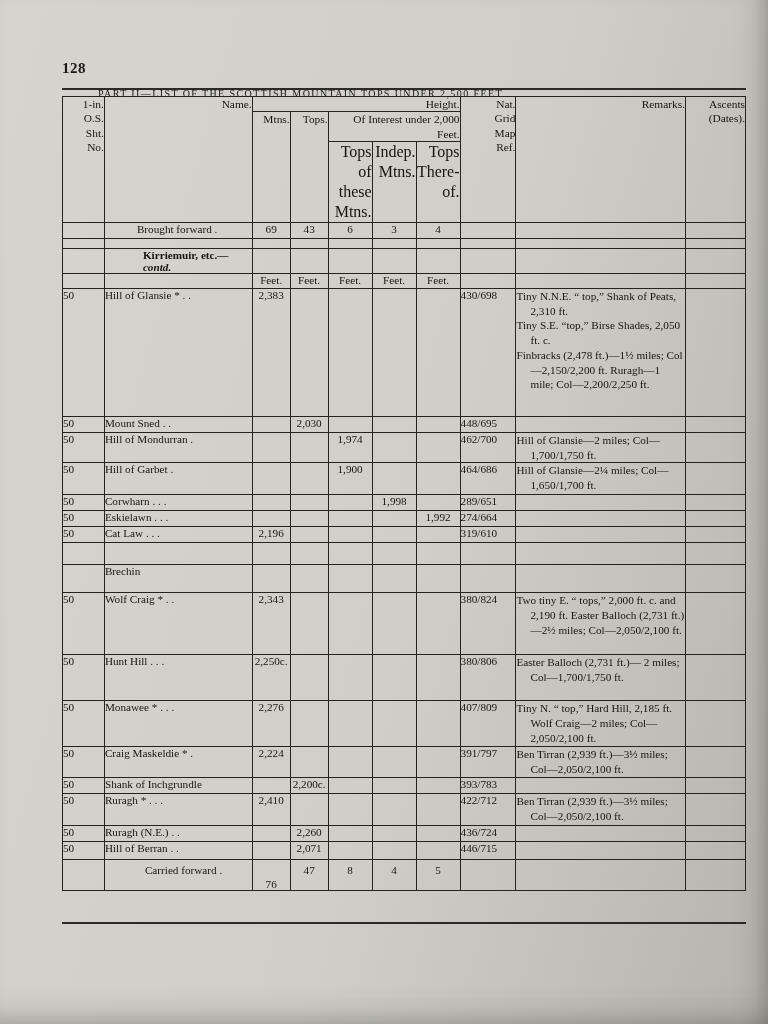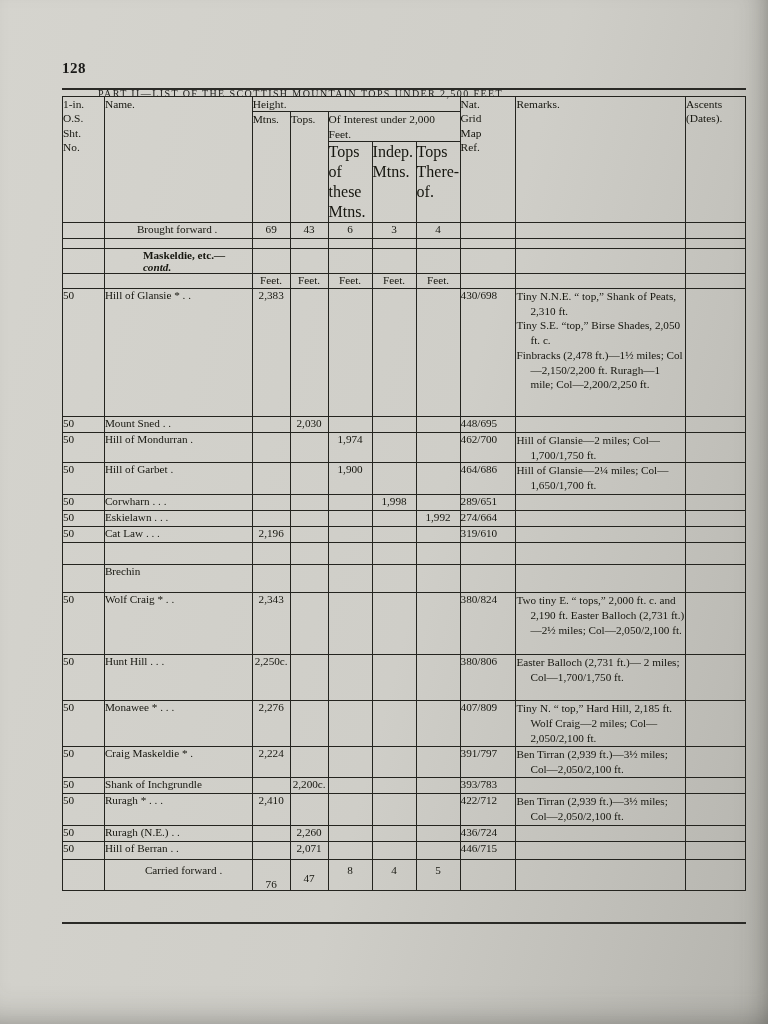--- a/index.html
+++ b/index.html
@@ -80,21 +80,21 @@
     font-size: 11.2px;
     color: #16160f;
   }
   table.grid td, table.grid th {
     border: 1px solid #24241f;
     padding: 0;
     vertical-align: top;
     font-weight: normal;
   }
   .hd {
-    text-align: left;
+    text-align: right;
     font-weight: bold;
     font-size: 11.4px;
     line-height: 1.25;
     padding: 3px 2px;
     vertical-align: middle;
     font-family: Liberation Serif, serif;
   }
   .hd-small {
     font-size: 16px;
   }
@@ -219,21 +219,21 @@
         <td></td>
         <td></td>
         <td></td>
         <td></td>
         <td></td>
         <td></td>
       </tr>
 
       <tr style="height:17px;">
         <td class="sht"></td>
-        <td class="name" style="padding-left:38px;"><span class="bold">Maskeldie, etc.</span><span class="bold ital">—contd.</span></td>
+        <td class="name" style="padding-left:38px;"><span class="bold">Kirriemuir, etc.</span><span class="bold ital">—contd.</span></td>
         <td class="num"></td>
         <td class="num"></td>
         <td class="num"></td>
         <td class="num"></td>
         <td class="num"></td>
         <td class="ngr"></td>
         <td class="rem"></td>
         <td class="asc"></td>
       </tr>
 
@@ -486,21 +486,21 @@
         <td class="num"></td>
         <td class="ngr">446/715</td>
         <td class="rem"></td>
         <td class="asc"></td>
       </tr>
 
       <tr style="height:24px;">
         <td class="sht"></td>
         <td class="name" style="padding-left:40px; padding-top:4px;">Carried forward   .</td>
         <td class="num" style="padding-top:18px;">76</td>
-        <td class="num" style="padding-top:12px;">47</td>
+        <td class="num" style="padding-top:4px;">47</td>
         <td class="num" style="padding-top:4px;">8</td>
         <td class="num" style="padding-top:4px;">4</td>
         <td class="num" style="padding-top:4px;">5</td>
         <td class="ngr"></td>
         <td class="rem"></td>
         <td class="asc"></td>
       </tr>
 
     </tbody>
   </table>

